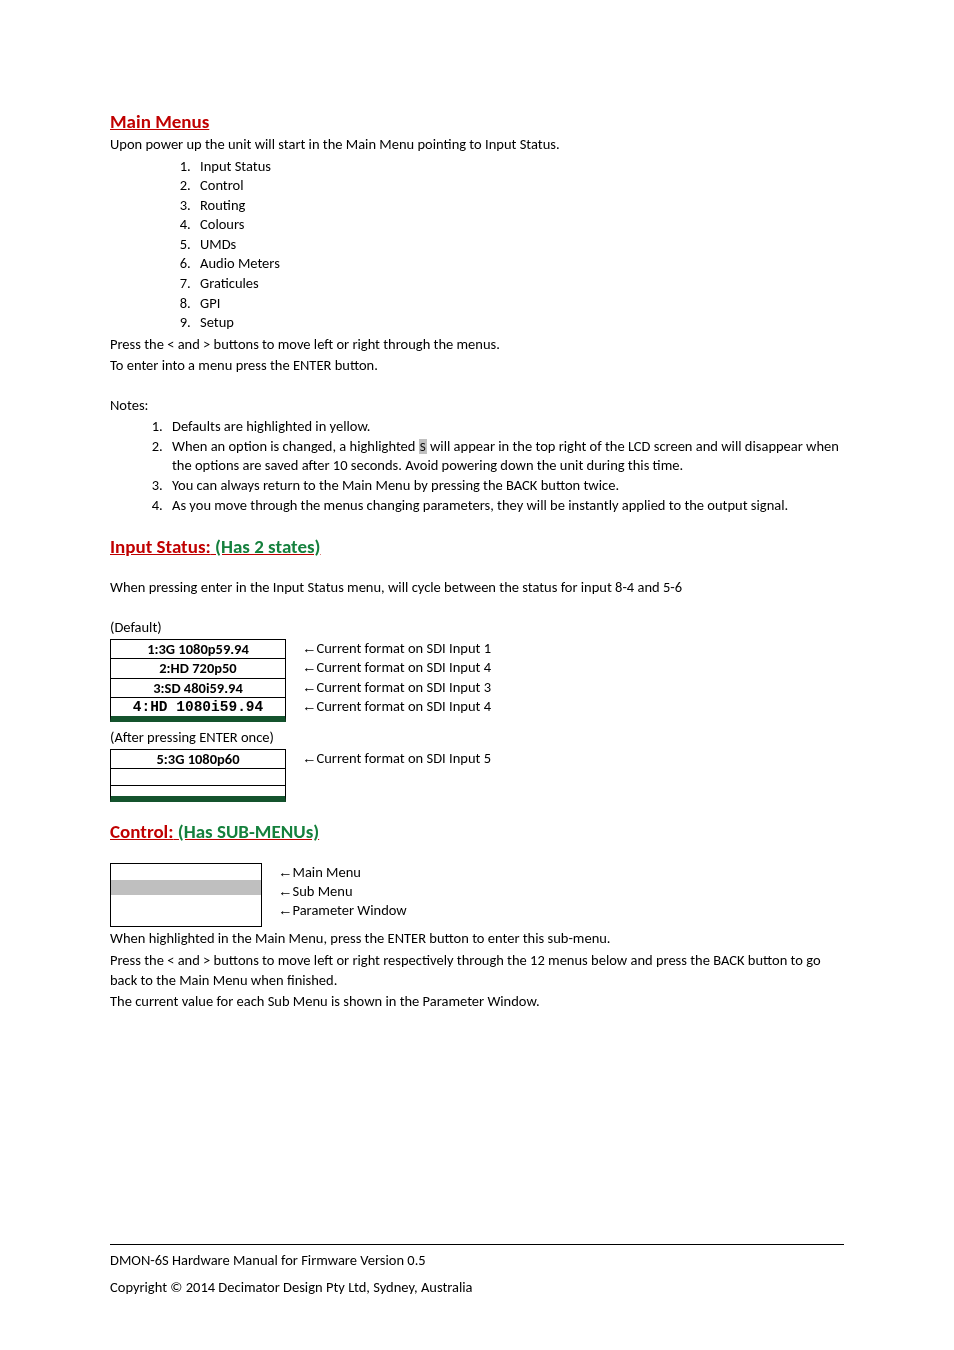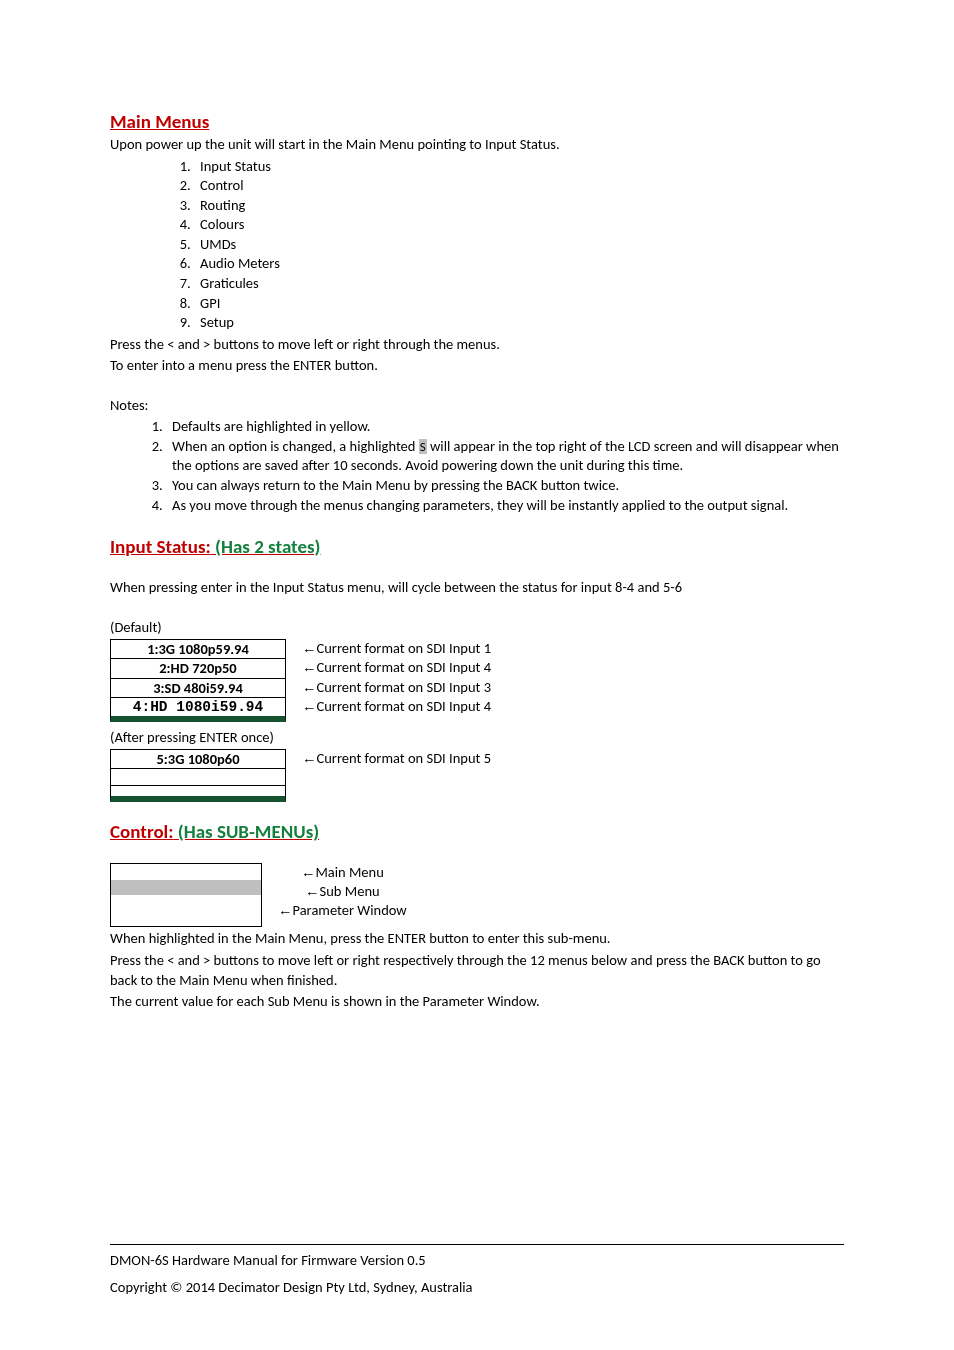--- a/index.html
+++ b/index.html
@@ -76,21 +76,21 @@
     height: 64px;
     box-sizing: border-box;
     padding: 0;
     display: flex;
     flex-direction: column;
   }
   .control-lcd .white-row { flex: 1; }
   .control-lcd .grey-row { flex: 1; background: #bfbfbf; }
   .control-lcd .white-row2 { flex: 2; }
   .control-wrap { display: flex; align-items: flex-start; }
-  .control-right { padding-left: 16px; line-height: 1.3; text-align: center; }
+  .control-right { padding-left: 16px; line-height: 1.3; }
   .hl-s {
     background: #c0c0c0;
     padding: 0 1px;
     font-size: 13px;
   }
   .spacer-xs { height: 2px; }
   .spacer-sm { height: 6px; }
   .spacer-md { height: 18px; }
   .footer {
     position: absolute;

